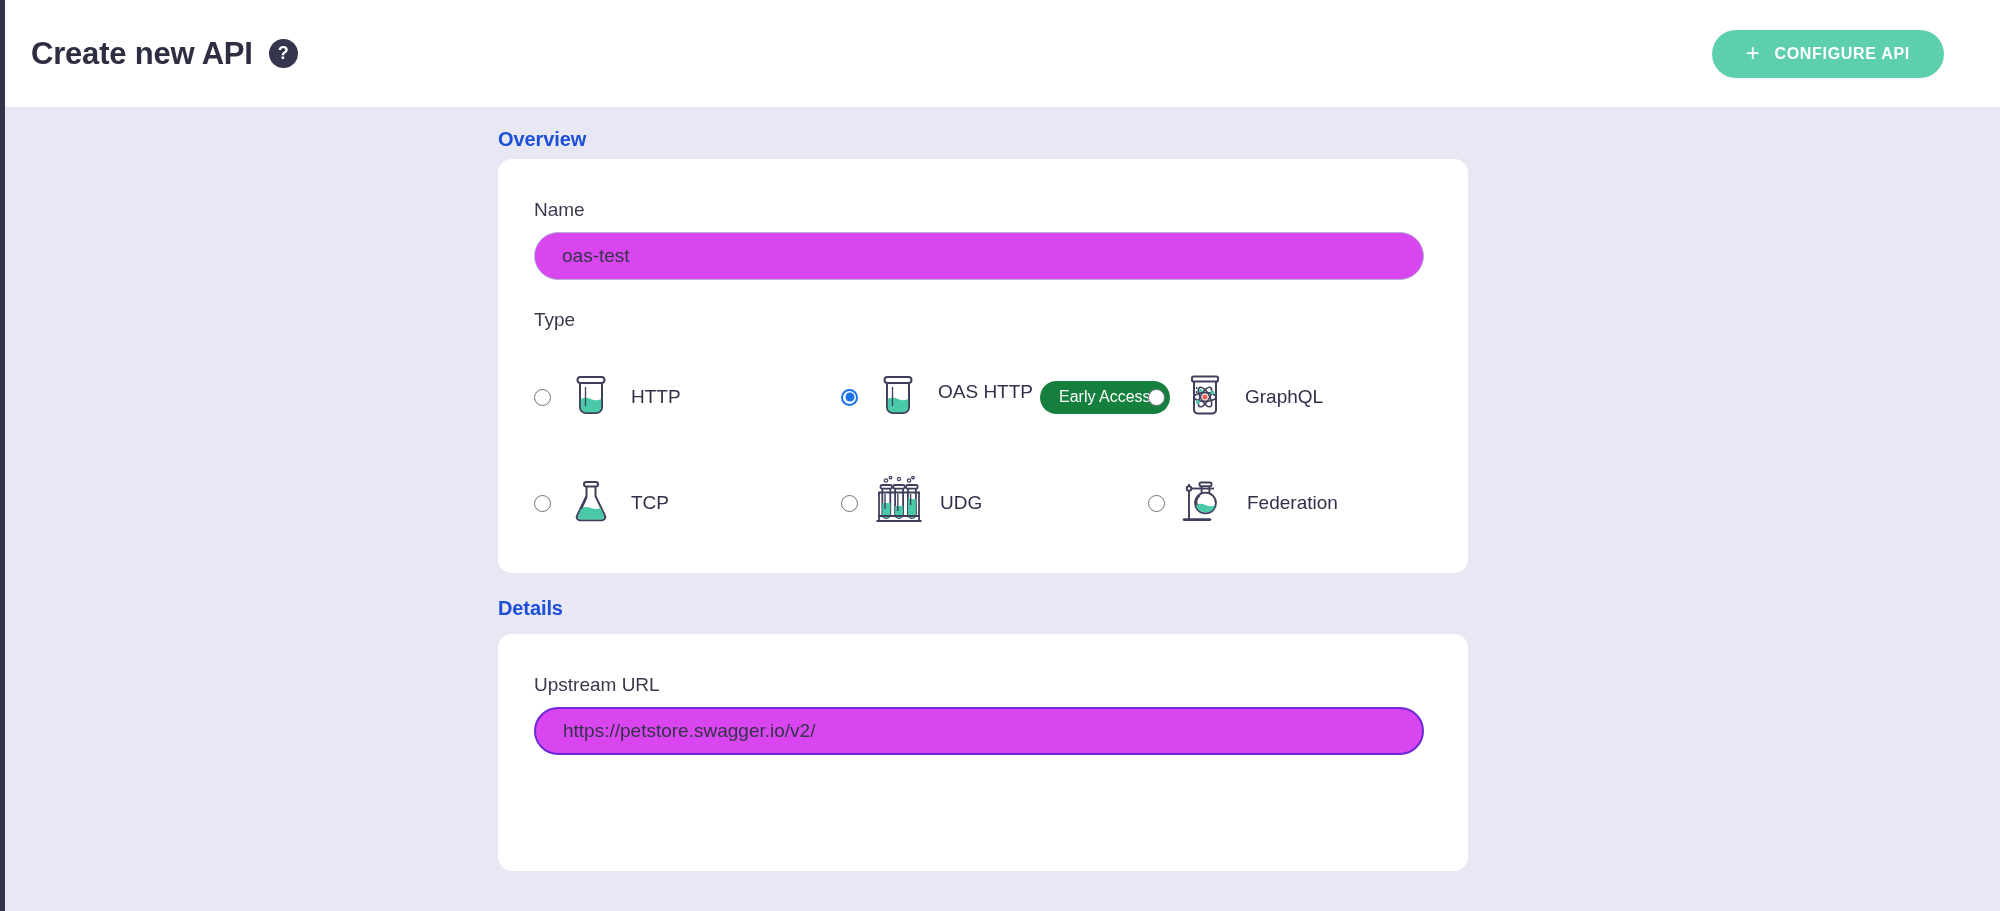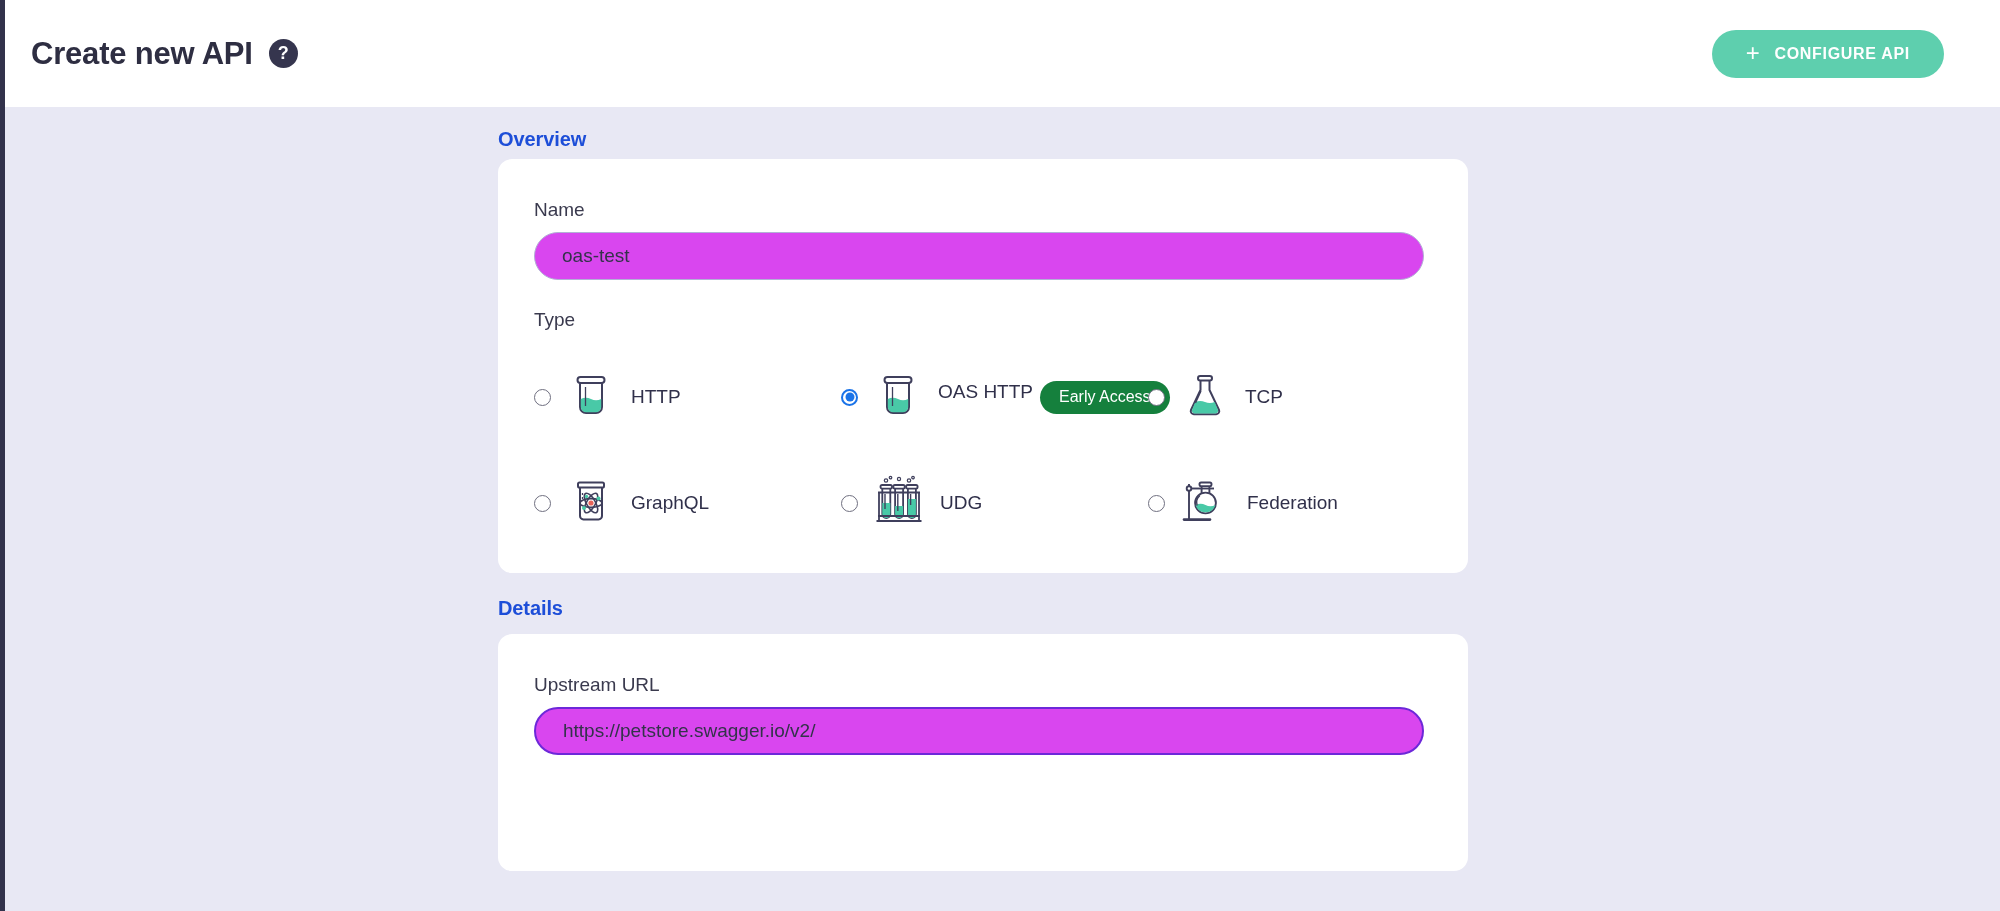--- a/index.html
+++ b/index.html
@@ -282,49 +282,49 @@
           <span class="type-text">
             <span class="type-name">OAS HTTP</span>
             <span class="badge">Early Access</span>
           </span>
         </label>
 
         <label class="type-option">
           <span class="radio"></span>
           <span class="type-icon">
             <svg width="52" height="52" viewBox="0 0 52 52">
-              <rect x="19" y="7" width="14" height="4.5" rx="2.2" fill="none" stroke="#3f3f5c" stroke-width="2"></rect>
-              <path d="M21.5 11.5 V21 L12 41 a3 3 0 0 0 2.7 4.2 h22.6 A3 3 0 0 0 40 41 L30.5 21 V11.5" fill="none" stroke="#3f3f5c" stroke-width="2"></path>
-              <path d="M16.3 33 q4.8 -2.2 9.7 0 q4.8 2.2 9.7 0 L39 41 a2.6 2.6 0 0 1 -2.4 3.4 H15.4 A2.6 2.6 0 0 1 13 41 Z" fill="#49c9a7"></path>
-              <line x1="22" y1="22" x2="16.5" y2="34" stroke="#3f3f5c" stroke-width="1.3"></line>
-            </svg>
-          </span>
-          <span class="type-text">
-            <span class="type-name">TCP</span>
-          </span>
-        </label>
-
-        <label class="type-option">
-          <span class="radio"></span>
-          <span class="type-icon">
-            <svg width="52" height="52" viewBox="0 0 52 52">
               <rect x="13" y="7.5" width="26" height="5" rx="1.6" fill="none" stroke="#3f3f5c" stroke-width="2"></rect>
               <path d="M15 12.5 V41 a3.4 3.4 0 0 0 3.4 3.4 h15.2 A3.4 3.4 0 0 0 37 41 V12.5" fill="none" stroke="#3f3f5c" stroke-width="2"></path>
               <line x1="17.5" y1="18" x2="17.5" y2="24" stroke="#3f3f5c" stroke-width="1.3" stroke-dasharray="2 2"></line>
               <ellipse cx="26" cy="28" rx="11" ry="4.4" fill="none" stroke="#3f3f5c" stroke-width="1.6"></ellipse>
               <ellipse cx="26" cy="28" rx="11" ry="4.4" fill="none" stroke="#3f3f5c" stroke-width="1.6" transform="rotate(60 26 28)"></ellipse>
               <ellipse cx="26" cy="28" rx="11" ry="4.4" fill="none" stroke="#3f3f5c" stroke-width="1.6" transform="rotate(120 26 28)"></ellipse>
               <circle cx="26" cy="28" r="2.6" fill="#e8645a"></circle>
               <circle cx="33.5" cy="23.5" r="2" fill="#49c9a7"></circle>
               <circle cx="19" cy="33" r="2" fill="#49c9a7"></circle>
               <circle cx="21.5" cy="21.5" r="1.7" fill="#49c9a7"></circle>
             </svg>
           </span>
           <span class="type-text">
             <span class="type-name">GraphQL</span>
+          </span>
+        </label>
+
+        <label class="type-option">
+          <span class="radio"></span>
+          <span class="type-icon">
+            <svg width="52" height="52" viewBox="0 0 52 52">
+              <rect x="19" y="7" width="14" height="4.5" rx="2.2" fill="none" stroke="#3f3f5c" stroke-width="2"></rect>
+              <path d="M21.5 11.5 V21 L12 41 a3 3 0 0 0 2.7 4.2 h22.6 A3 3 0 0 0 40 41 L30.5 21 V11.5" fill="none" stroke="#3f3f5c" stroke-width="2"></path>
+              <path d="M16.3 33 q4.8 -2.2 9.7 0 q4.8 2.2 9.7 0 L39 41 a2.6 2.6 0 0 1 -2.4 3.4 H15.4 A2.6 2.6 0 0 1 13 41 Z" fill="#49c9a7"></path>
+              <line x1="22" y1="22" x2="16.5" y2="34" stroke="#3f3f5c" stroke-width="1.3"></line>
+            </svg>
+          </span>
+          <span class="type-text">
+            <span class="type-name">TCP</span>
           </span>
         </label>
 
         <label class="type-option">
           <span class="radio"></span>
           <span class="type-icon">
             <svg width="54" height="54" viewBox="0 0 54 54">
               <circle cx="14" cy="6.5" r="1.7" fill="none" stroke="#3f3f5c" stroke-width="1.2"></circle>
               <circle cx="18.5" cy="3.6" r="1.3" fill="none" stroke="#3f3f5c" stroke-width="1.2"></circle>
               <circle cx="27" cy="5" r="1.6" fill="none" stroke="#3f3f5c" stroke-width="1.2"></circle>

